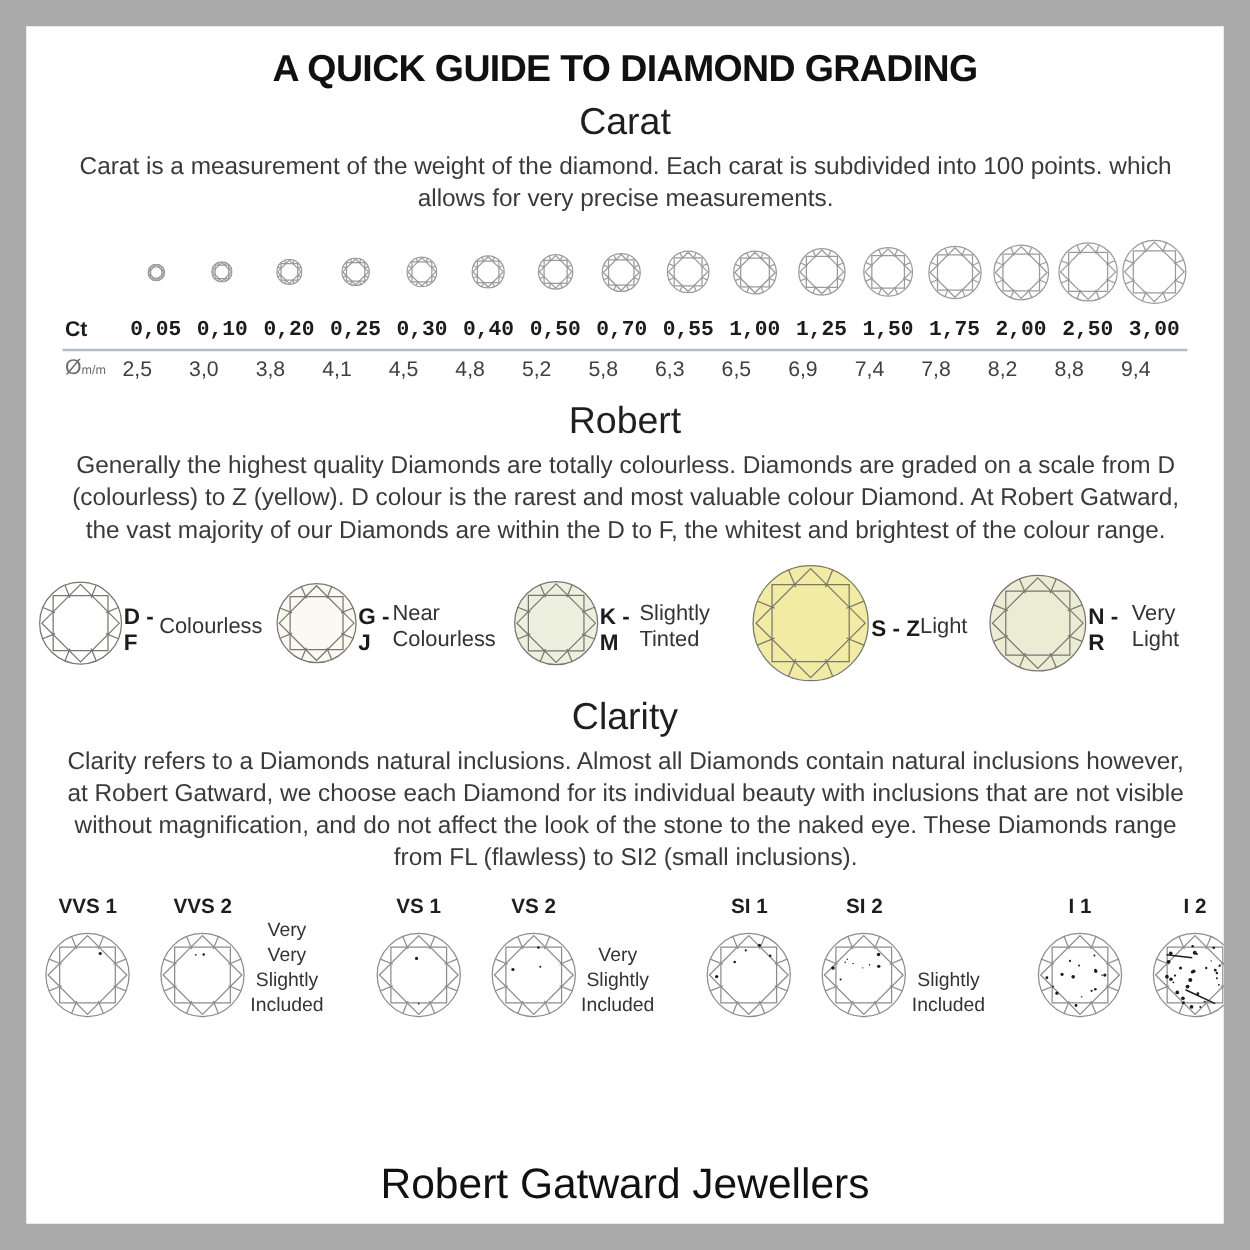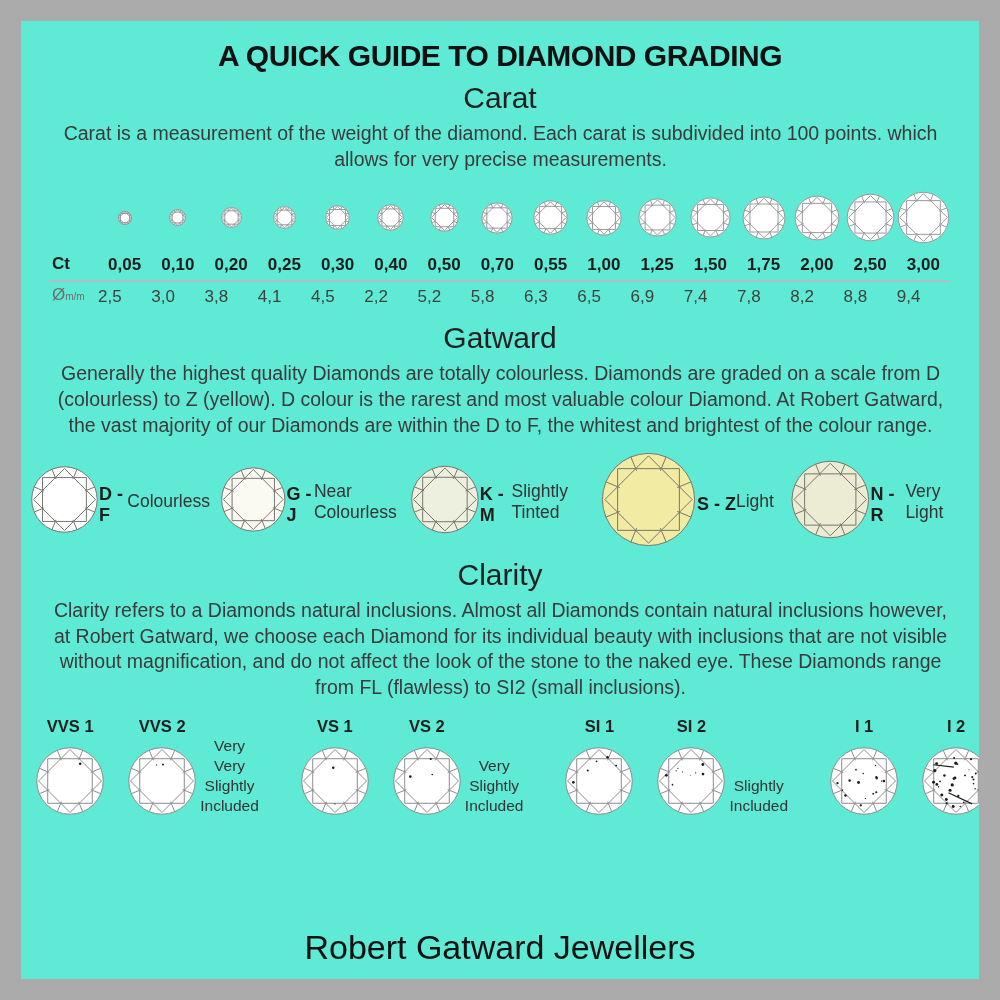--- a/index.html
+++ b/index.html
@@ -1,30 +1,30 @@
 <!DOCTYPE html>
 <html><head>
 <meta charset="utf-8">
 <style>
   html,body{margin:0;padding:0;}
   body{background:#ababab;font-family:"Liberation Sans",sans-serif;}
   .frame{width:1000px;height:1000px;box-sizing:border-box;background:#ababab;padding:21px;}
-  .sheet{width:100%;height:100%;box-sizing:border-box;background:#5eead4;display:flex;flex-direction:column;align-items:center;padding:6px 28px 0 28px;overflow:hidden;}
+  .sheet{width:100%;height:100%;box-sizing:border-box;background:#ffffff;display:flex;flex-direction:column;align-items:center;padding:6px 28px 0 28px;overflow:hidden;}
   .page-title{font-size:30px;font-weight:800;color:#111;letter-spacing:-0.5px;margin:12px 0 4px 0;text-align:center;}
   .section-heading{font-size:30px;font-weight:400;color:#1f1f1f;margin:4px 0 6px 0;text-align:center;}
   .para{font-size:19.5px;line-height:1.33;color:#3a3a3a;text-align:center;margin:0 0 4px 1px;}
   .para.carat-para{max-width:880px;}
   .para.colour-para{max-width:940px;}
   .para.clarity-para{max-width:930px;}
 
   
   .carat-grid{display:grid;grid-template-columns:48px repeat(16,1fr);width:900px;margin-top:10px;align-items:center;}
   .cg-dia-cell{display:flex;align-items:center;justify-content:center;height:62px;}
   .cg-spacer{height:62px;}
-  .cg-ct{font-weight:700;font-size:17px;color:#1c1c1c;text-align:center;padding:6px 0 5px 0;}
+  .cg-ct{font-weight:700;font-size:17px;color:#1c1c1c;text-align:center;padding:6px 0 5px 0;font-family:Liberation Mono, monospace;}
   .cg-ct-label{font-weight:700;font-size:17px;color:#1c1c1c;text-align:left;padding-left:2px;}
   .cg-line{grid-column:1/-1;border-top:2px solid #b3bdc9;height:0;}
   .cg-mm{font-size:17px;color:#3f3f3f;text-align:left;padding:5px 0 2px 0;}
   .cg-mm-label{font-size:17px;color:#6e6e6e;text-align:left;padding-left:2px;}
   .cg-mm-label .frac{font-size:10px;letter-spacing:0;}
 
   
   .colour-row{display:flex;width:950px;justify-content:space-around;margin-top:8px;}
   .colour-item{display:flex;flex-direction:row;align-items:center;width:180px;}
   .colour-range{font-weight:700;font-size:18px;color:#1c1c1c;margin-top:11px;}
@@ -309,34 +309,34 @@
         <div class="cg-ct">2,00</div>
         <div class="cg-ct">2,50</div>
         <div class="cg-ct">3,00</div>
         <div class="cg-line"></div>
         <div class="cg-mm-label"><span>Ø</span><span class="frac">m/m</span></div>
         <div class="cg-mm">2,5</div>
         <div class="cg-mm">3,0</div>
         <div class="cg-mm">3,8</div>
         <div class="cg-mm">4,1</div>
         <div class="cg-mm">4,5</div>
-        <div class="cg-mm">2,2</div>
+        <div class="cg-mm">4,8</div>
         <div class="cg-mm">5,2</div>
         <div class="cg-mm">5,8</div>
         <div class="cg-mm">6,3</div>
         <div class="cg-mm">6,5</div>
         <div class="cg-mm">6,9</div>
         <div class="cg-mm">7,4</div>
         <div class="cg-mm">7,8</div>
         <div class="cg-mm">8,2</div>
         <div class="cg-mm">8,8</div>
         <div class="cg-mm">9,4</div>
       </div>
 
-    <h2 class="section-heading" style="margin-top:12px;">Gatward</h2>
+    <h2 class="section-heading" style="margin-top:12px;">Robert</h2>
     <p class="para colour-para">Generally the highest quality Diamonds are totally colourless. Diamonds are graded on a scale from D (colourless) to Z (yellow). D colour is the rarest and most valuable colour Diamond. At Robert Gatward, the vast majority of our Diamonds are within the D to F, the whitest and brightest of the colour range.</p>
     <div class="colour-row">
         <div class="colour-item">
           <svg viewBox="0 0 100 100" width="97" height="97">
             <circle cx="50" cy="50" r="47.5" fill="#ffffff" stroke="#77776e" stroke-width="1" vector-effect="non-scaling-stroke"></circle>
             <polygon points="81.82,81.82 18.18,81.82 18.18,18.18 81.82,18.18" fill="none" stroke="#77776e" stroke-width="1" vector-effect="non-scaling-stroke"></polygon>
             <polygon points="95.00,50.00 50.00,95.00 5.00,50.00 50.00,5.00" fill="none" stroke="#77776e" stroke-width="1" vector-effect="non-scaling-stroke"></polygon>
             <line x1="93.88" y1="68.18" x2="79.56" y2="62.25" stroke="#77776e" stroke-width="1" vector-effect="non-scaling-stroke"></line>
             <line x1="68.18" y1="93.88" x2="62.25" y2="79.56" stroke="#77776e" stroke-width="1" vector-effect="non-scaling-stroke"></line>
             <line x1="31.82" y1="93.88" x2="37.75" y2="79.56" stroke="#77776e" stroke-width="1" vector-effect="non-scaling-stroke"></line>

